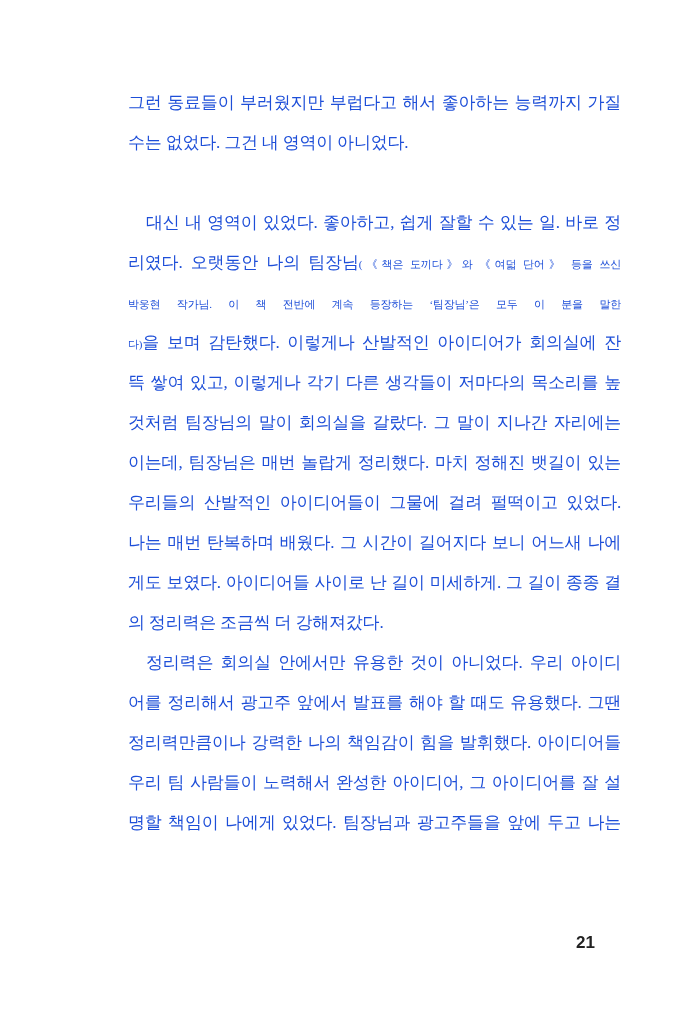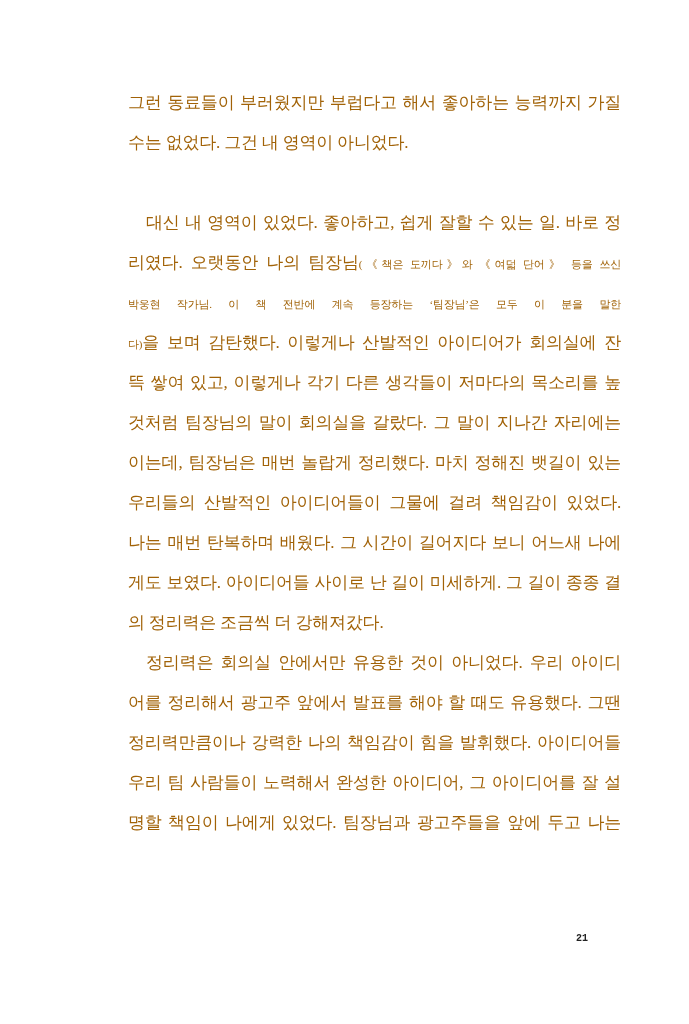--- a/index.html
+++ b/index.html
@@ -14,21 +14,21 @@
     width: 689px;
     height: 1024px;
     background: #ffffff;
     overflow: hidden;
   }
   #text-block {
     position: absolute;
     left: 128px;
     top: 83px;
     width: 493px;
-    color: #a16207;
+    color: #1d4ed8;
   }
   .line {
     height: 40px;
     line-height: 40px;
     overflow: hidden;
     font-size: 17px;
     letter-spacing: -0.2px;
     text-align: justify;
     text-align-last: justify;
     word-break: keep-all;
@@ -43,41 +43,41 @@
   .line.gap {
     margin-top: 40px;
   }
   .small {
     font-size: 11px;
   }
   #page-number {
     position: absolute;
     left: 576px;
     top: 933px;
-    font-family: Liberation Mono, monospace;
-    font-size: 10px;
+    font-family: Liberation Sans, sans-serif;
+    font-size: 17px;
     font-weight: bold;
     color: #222222;
   }
 </style>
 </head>
 <body>
 
 <div id="book-page">
   <div id="text-block">
       <div class="line"><span>그런 동료들이 부러웠지만 부럽다고 해서 좋아하는 능력까지 가질</span></div>
       <div class="line align-left"><span>수는 없었다. 그건 내 영역이 아니었다.</span></div>
       <div class="line indent gap"><span>대신 내 영역이 있었다. 좋아하고, 쉽게 잘할 수 있는 일. 바로 정</span></div>
       <div class="line"><span>리였다. 오랫동안 나의 팀장님</span><span class="small">(《책은 도끼다》와 《여덟 단어》 등을 쓰신</span></div>
       <div class="line"><span class="small">박웅현 작가님. 이 책 전반에 계속 등장하는 ‘팀장님’은 모두 이 분을 말한</span></div>
       <div class="line"><span class="small">다)</span><span>을 보며 감탄했다. 이렇게나 산발적인 아이디어가 회의실에 잔</span></div>
       <div class="line"><span>뜩 쌓여 있고, 이렇게나 각기 다른 생각들이 저마다의 목소리를 높</span></div>
       <div class="line"><span>것처럼 팀장님의 말이 회의실을 갈랐다. 그 말이 지나간 자리에는</span></div>
       <div class="line"><span>이는데, 팀장님은 매번 놀랍게 정리했다. 마치 정해진 뱃길이 있는</span></div>
-      <div class="line"><span>우리들의 산발적인 아이디어들이 그물에 걸려 책임감이 있었다.</span></div>
+      <div class="line"><span>우리들의 산발적인 아이디어들이 그물에 걸려 펄떡이고 있었다.</span></div>
       <div class="line"><span>나는 매번 탄복하며 배웠다. 그 시간이 길어지다 보니 어느새 나에</span></div>
       <div class="line"><span>게도 보였다. 아이디어들 사이로 난 길이 미세하게. 그 길이 종종 결</span></div>
       <div class="line align-left"><span>의 정리력은 조금씩 더 강해져갔다.</span></div>
       <div class="line indent"><span>정리력은 회의실 안에서만 유용한 것이 아니었다. 우리 아이디</span></div>
       <div class="line"><span>어를 정리해서 광고주 앞에서 발표를 해야 할 때도 유용했다. 그땐</span></div>
       <div class="line"><span>정리력만큼이나 강력한 나의 책임감이 힘을 발휘했다. 아이디어들</span></div>
       <div class="line"><span>우리 팀 사람들이 노력해서 완성한 아이디어, 그 아이디어를 잘 설</span></div>
       <div class="line"><span>명할 책임이 나에게 있었다. 팀장님과 광고주들을 앞에 두고 나는</span></div>
     </div>
   <div id="page-number">21</div>

